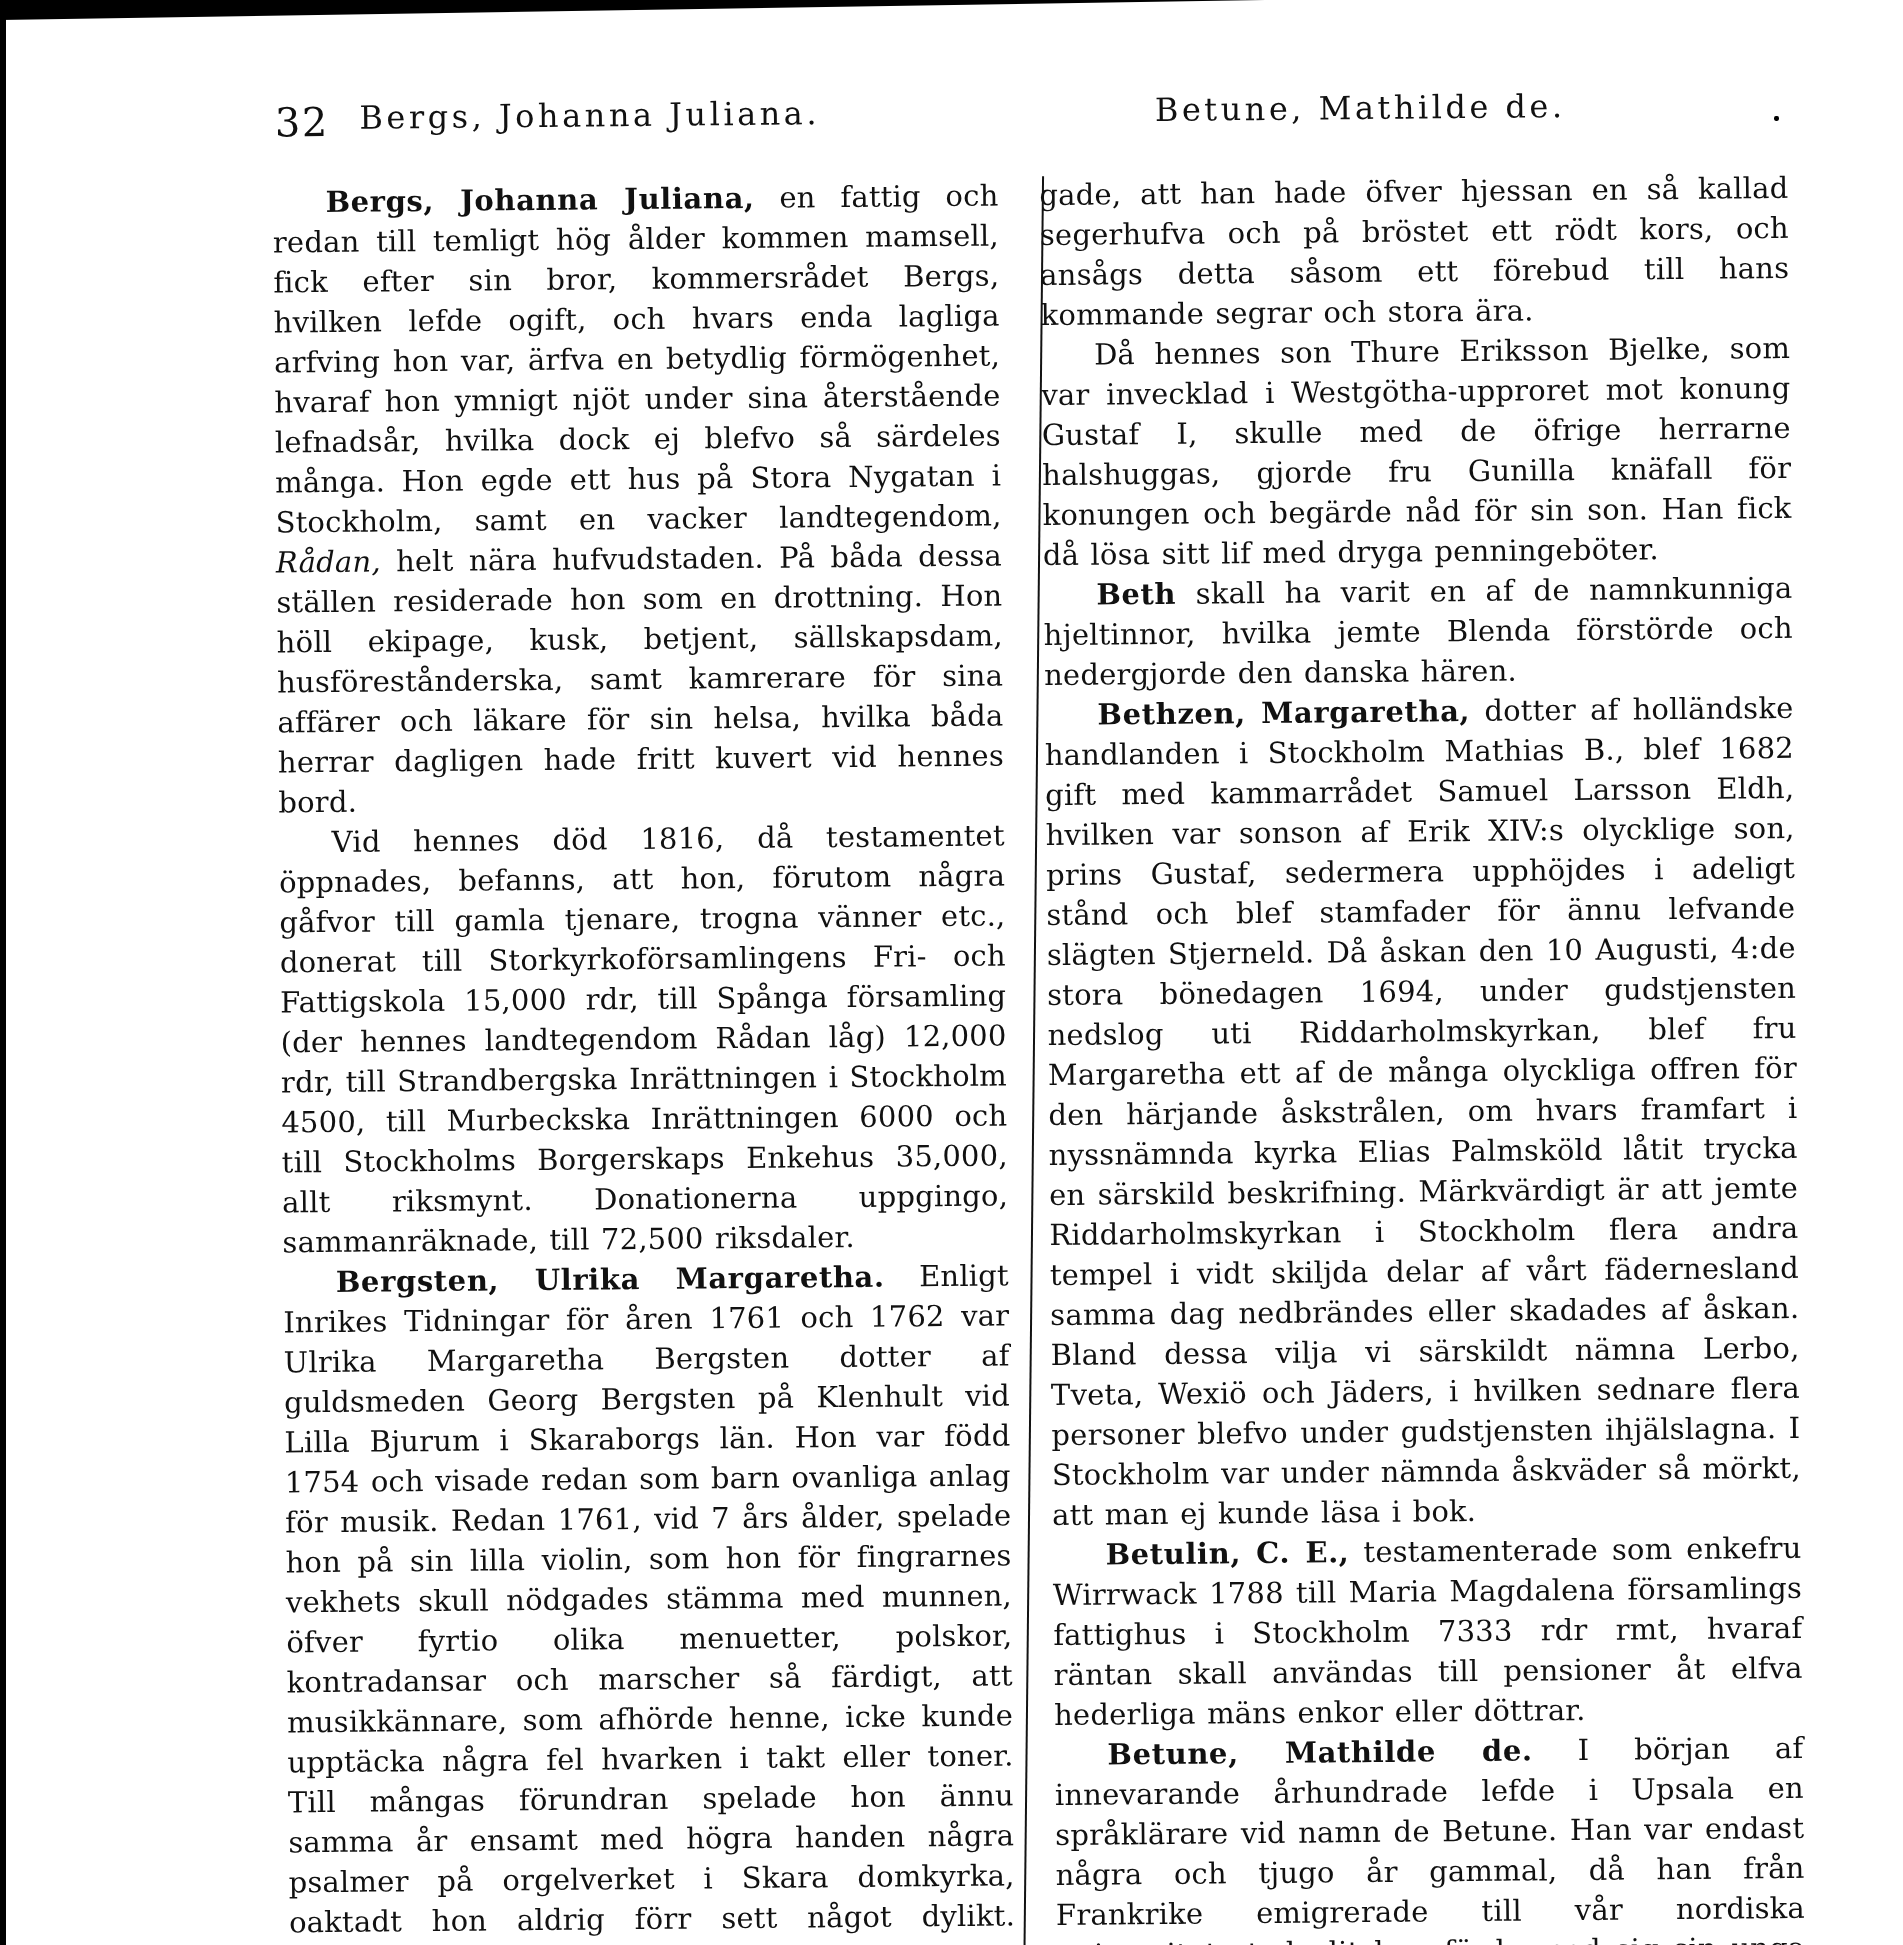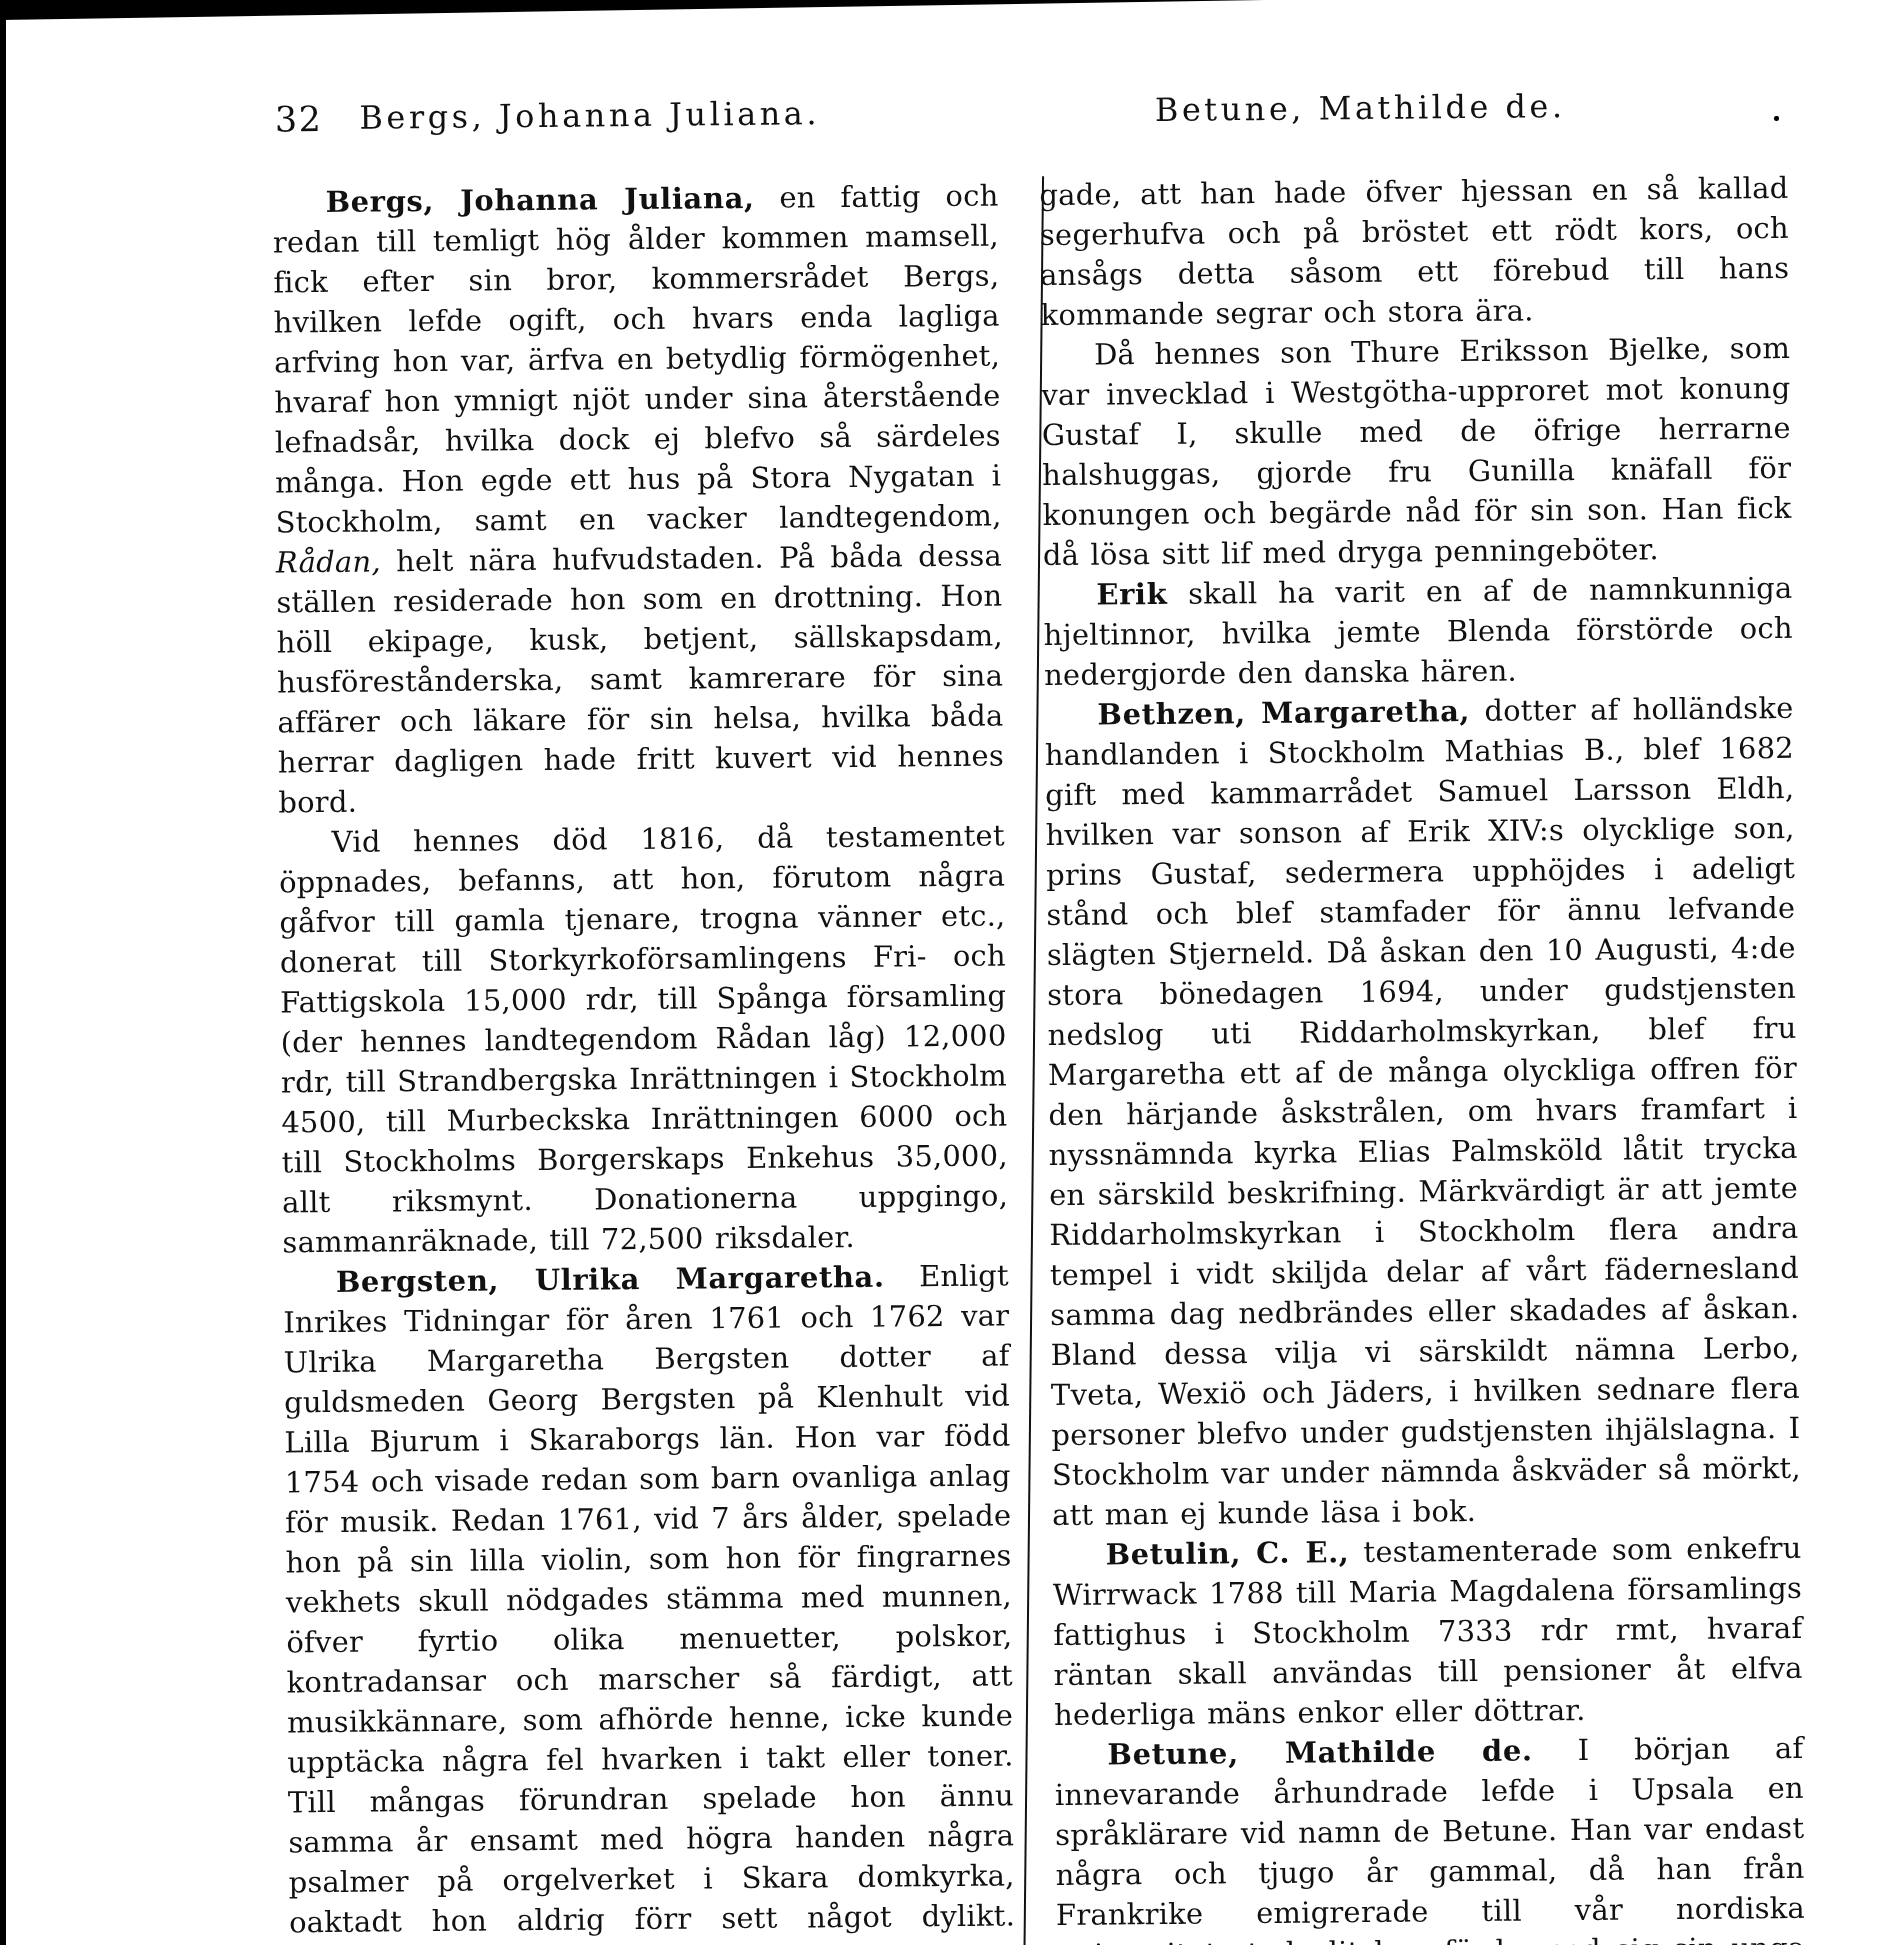--- a/index.html
+++ b/index.html
@@ -25,21 +25,21 @@
     transform: rotate(-0.55deg);
     transform-origin: 50% 50%;
   }
   
   .running-head { position: absolute; top: 93px; height: 43px; }
   .running-head.left  { left: 282px;  width: 726px; }
   .running-head.right { left: 1049px; width: 749px; }
   .page-number {
     position: absolute;
     left: 3.1px; top: 0;
-    font-size: 35px;
+    font-size: 40px;
     letter-spacing: 1.6px;
   }
   .head-title {
     position: absolute;
     left: 0; right: 0;
     text-align: center;
     font-size: 32px;
     letter-spacing: 3.5px;
     white-space: nowrap;
   }
@@ -113,21 +113,21 @@
         <p class="indent"><span class="seg-bold">Bergs, Johanna Juliana,</span><span class="seg-normal"> en fattig och redan till temligt hög ålder kommen mamsell, fick efter sin bror, kommersrådet Bergs, hvilken lefde ogift, och hvars enda lagliga arfving hon var, ärfva en betydlig förmögenhet, hvaraf hon ymnigt njöt under sina återstående lefnadsår, hvilka dock ej blefvo så särdeles många. Hon egde ett hus på Stora Nygatan i Stockholm, samt en vacker landtegendom, </span><span class="seg-italic">Rådan,</span><span class="seg-normal"> helt nära hufvudstaden. På båda dessa ställen residerade hon som en drottning. Hon höll ekipage, kusk, betjent, sällskapsdam, husförestånderska, samt kamrerare för sina affärer och läkare för sin helsa, hvilka båda herrar dagligen hade fritt kuvert vid hennes bord.</span></p>
         <p class="indent"><span class="seg-normal">Vid hennes död 1816, då testamentet öppnades, befanns, att hon, förutom några gåfvor till gamla tjenare, trogna vänner etc., donerat till Storkyrkoförsamlingens Fri- och Fattigskola 15,000 rdr, till Spånga församling (der hennes landtegendom Rådan låg) 12,000 rdr, till Strandbergska Inrättningen i Stockholm 4500, till Murbeckska Inrättningen 6000 och till Stockholms Borgerskaps Enkehus 35,000, allt riksmynt. Donationerna uppgingo, sammanräknade, till 72,500 riksdaler.</span></p>
         <p class="indent"><span class="seg-bold">Bergsten, Ulrika Margaretha.</span><span class="seg-normal"> Enligt Inrikes Tidningar för åren 1761 och 1762 var Ulrika Margaretha Bergsten dotter af guldsmeden Georg Bergsten på Klenhult vid Lilla Bjurum i Skaraborgs län. Hon var född 1754 och visade redan som barn ovanliga anlag för musik. Redan 1761, vid 7 års ålder, spelade hon på sin lilla violin, som hon för fingrarnes vekhets skull nödgades stämma med munnen, öfver fyrtio olika menuetter, polskor, kontradansar och marscher så färdigt, att musikkännare, som afhörde henne, icke kunde upptäcka några fel hvarken i takt eller toner. Till mångas förundran spelade hon ännu samma år ensamt med högra handen några psalmer på orgelverket i Skara domkyrka, oaktadt hon aldrig förr sett något dylikt. Hennes sednare öden känna vi icke.</span></p>
       </div>
 
     <div class="divider"></div>
 
     <div class="column right">
         <p class=""><span class="seg-normal">gade, att han hade öfver hjessan en så kallad segerhufva och på bröstet ett rödt kors, och ansågs detta såsom ett förebud till hans kommande segrar och stora ära.</span></p>
         <p class="indent"><span class="seg-normal">Då hennes son Thure Eriksson Bjelke, som var invecklad i Westgötha-upproret mot konung Gustaf I, skulle med de öfrige herrarne halshuggas, gjorde fru Gunilla knäfall för konungen och begärde nåd för sin son. Han fick då lösa sitt lif med dryga penningeböter.</span></p>
-        <p class="indent"><span class="seg-bold">Erik</span><span class="seg-normal"> skall ha varit en af de namnkunniga hjeltinnor, hvilka jemte Blenda förstörde och nedergjorde den danska hären.</span></p>
+        <p class="indent"><span class="seg-bold">Beth</span><span class="seg-normal"> skall ha varit en af de namnkunniga hjeltinnor, hvilka jemte Blenda förstörde och nedergjorde den danska hären.</span></p>
         <p class="indent"><span class="seg-bold">Bethzen, Margaretha,</span><span class="seg-normal"> dotter af holländske handlanden i Stockholm Mathias B., blef 1682 gift med kammarrådet Samuel Larsson Eldh, hvilken var sonson af Erik XIV:s olycklige son, prins Gustaf, sedermera upphöjdes i adeligt stånd och blef stamfader för ännu lefvande slägten Stjerneld. Då åskan den 10 Augusti, 4:de stora bönedagen 1694, under gudstjensten nedslog uti Riddarholmskyrkan, blef fru Margaretha ett af de många olyckliga offren för den härjande åskstrålen, om hvars framfart i nyssnämnda kyrka Elias Palmsköld låtit trycka en särskild beskrifning. Märkvärdigt är att jemte Riddarholmskyrkan i Stockholm flera andra tempel i vidt skiljda delar af vårt fädernesland samma dag nedbrändes eller skadades af åskan. Bland dessa vilja vi särskildt nämna Lerbo, Tveta, Wexiö och Jäders, i hvilken sednare flera personer blefvo under gudstjensten ihjälslagna. I Stockholm var under nämnda åskväder så mörkt, att man ej kunde läsa i bok.</span></p>
         <p class="indent"><span class="seg-bold">Betulin, C. E.,</span><span class="seg-normal"> testamenterade som enkefru Wirrwack 1788 till Maria Magdalena församlings fattighus i Stockholm 7333 rdr rmt, hvaraf räntan skall användas till pensioner åt elfva hederliga mäns enkor eller döttrar.</span></p>
         <p class="indent"><span class="seg-bold">Betune, Mathilde de.</span><span class="seg-normal"> I början af innevarande århundrade lefde i Upsala en språklärare vid namn de Betune. Han var endast några och tjugo år gammal, då han från Frankrike emigrerade till vår nordiska universitetsstad, dit han förde med sig sin unga hustru och en årsgammal son, hvilken likväl tidigt afgick med döden. Familjen lefde ytterst indraget och sökte länge ingens umgänge. De få, som kommo i något</span></p>
       </div>
 
   </div>
 
   <div class="scan-edge-top"></div>
   <div class="scan-edge-left"></div>
 

